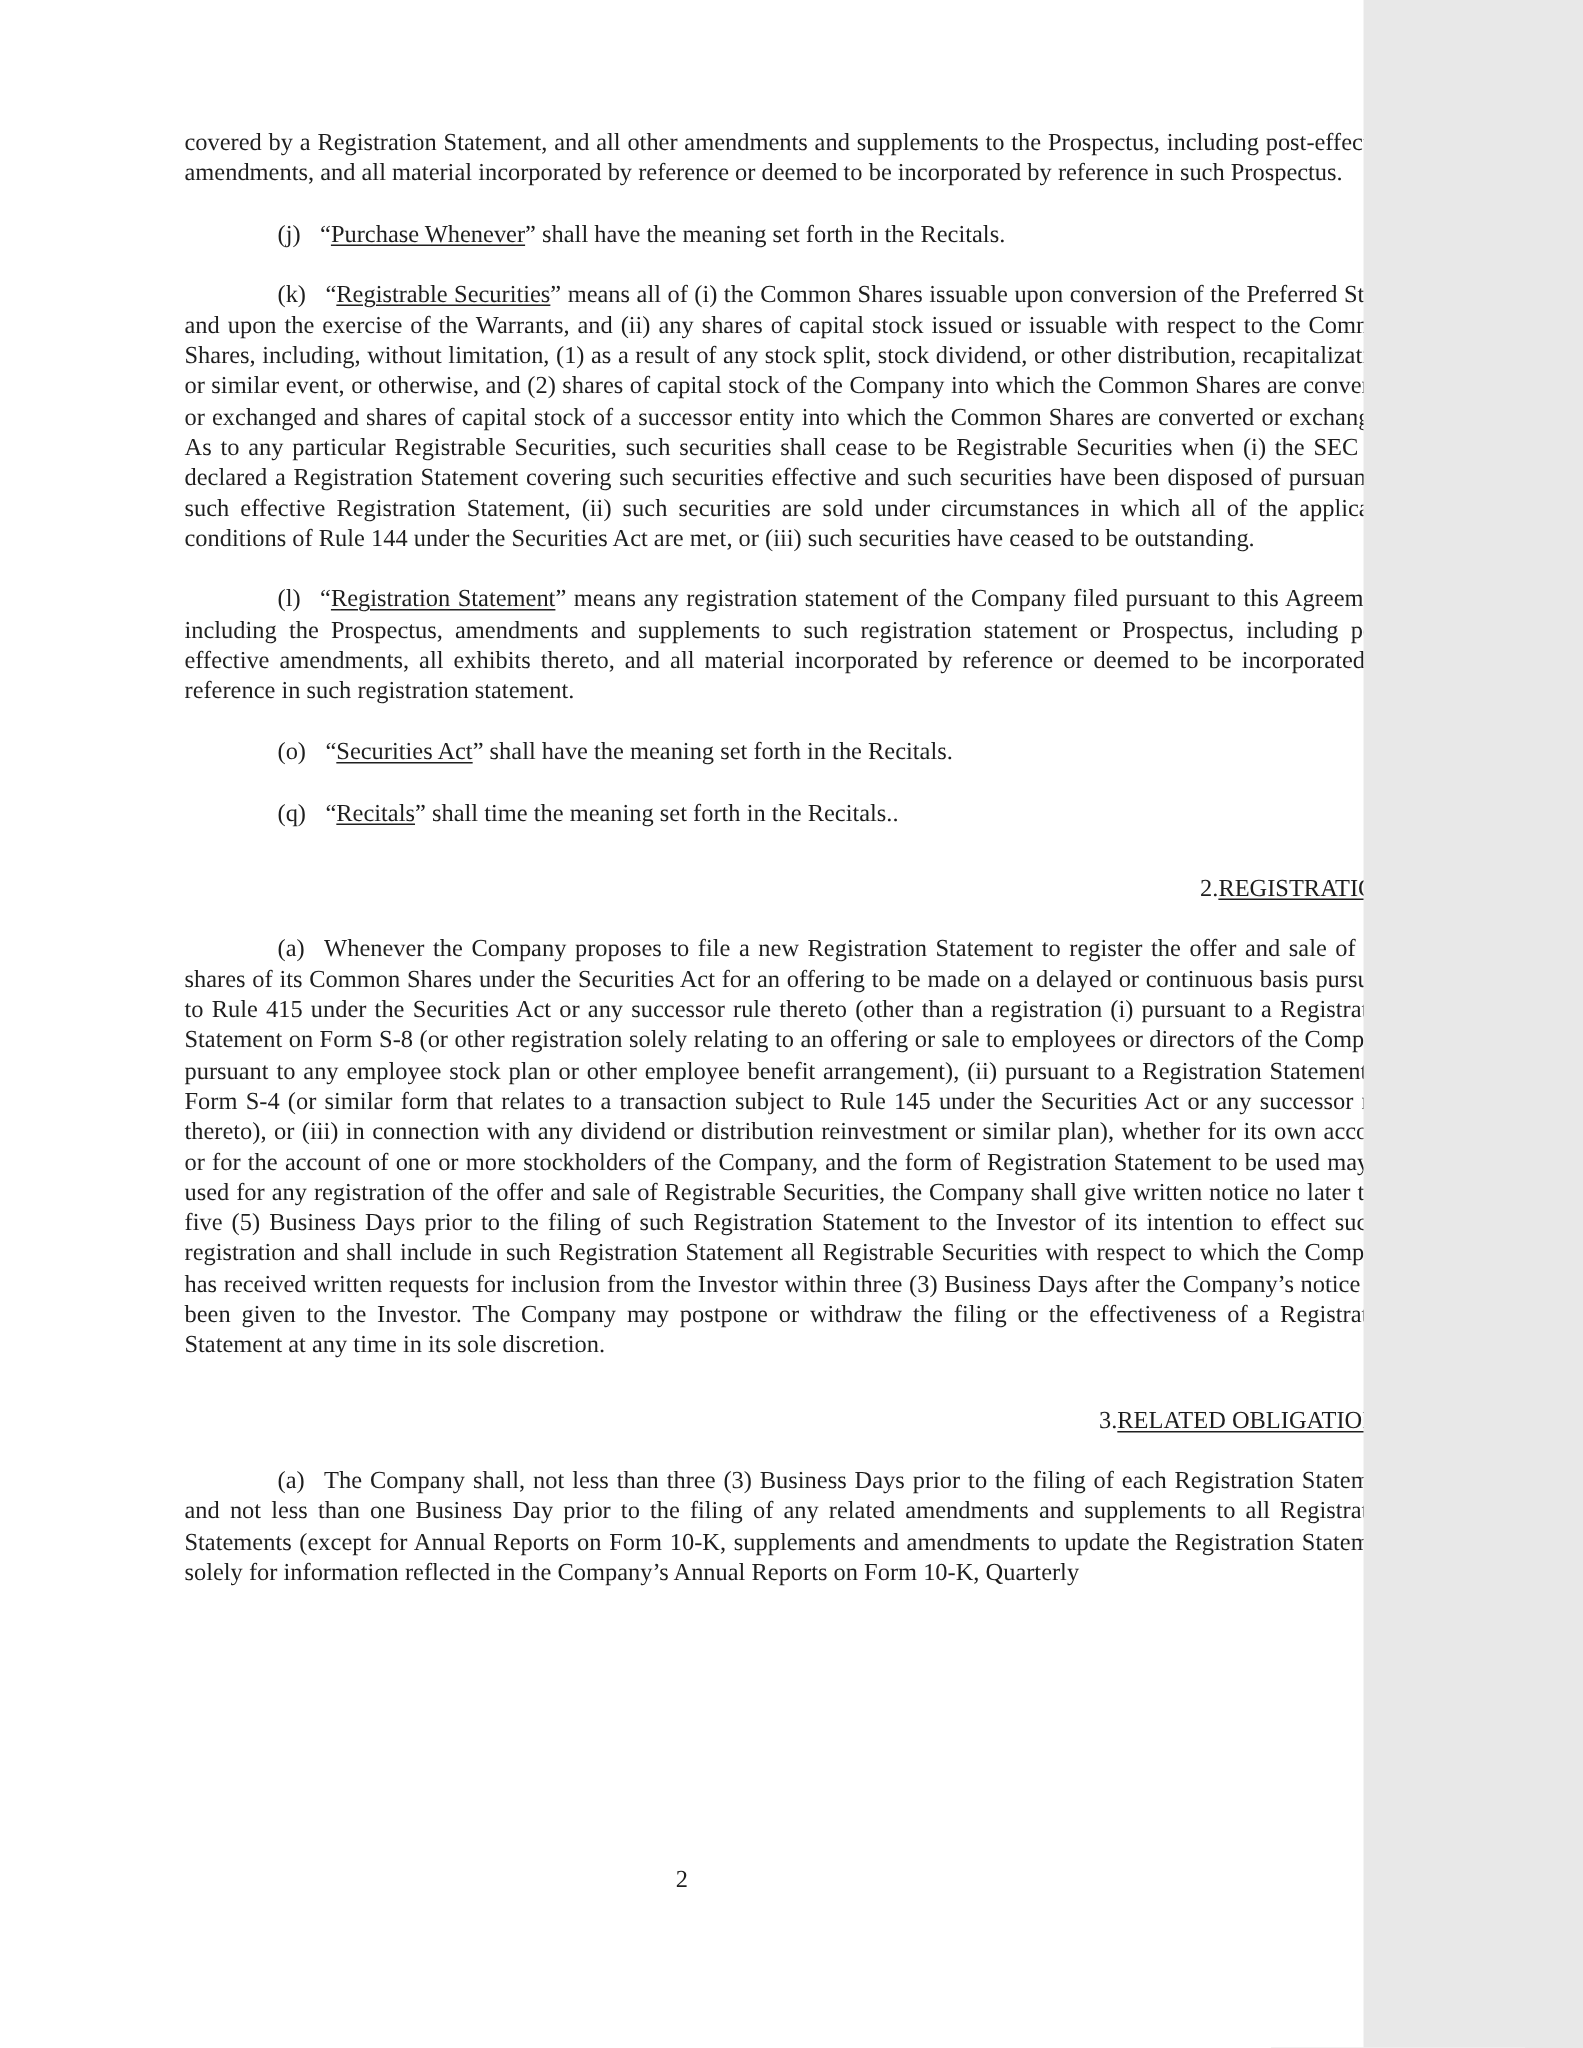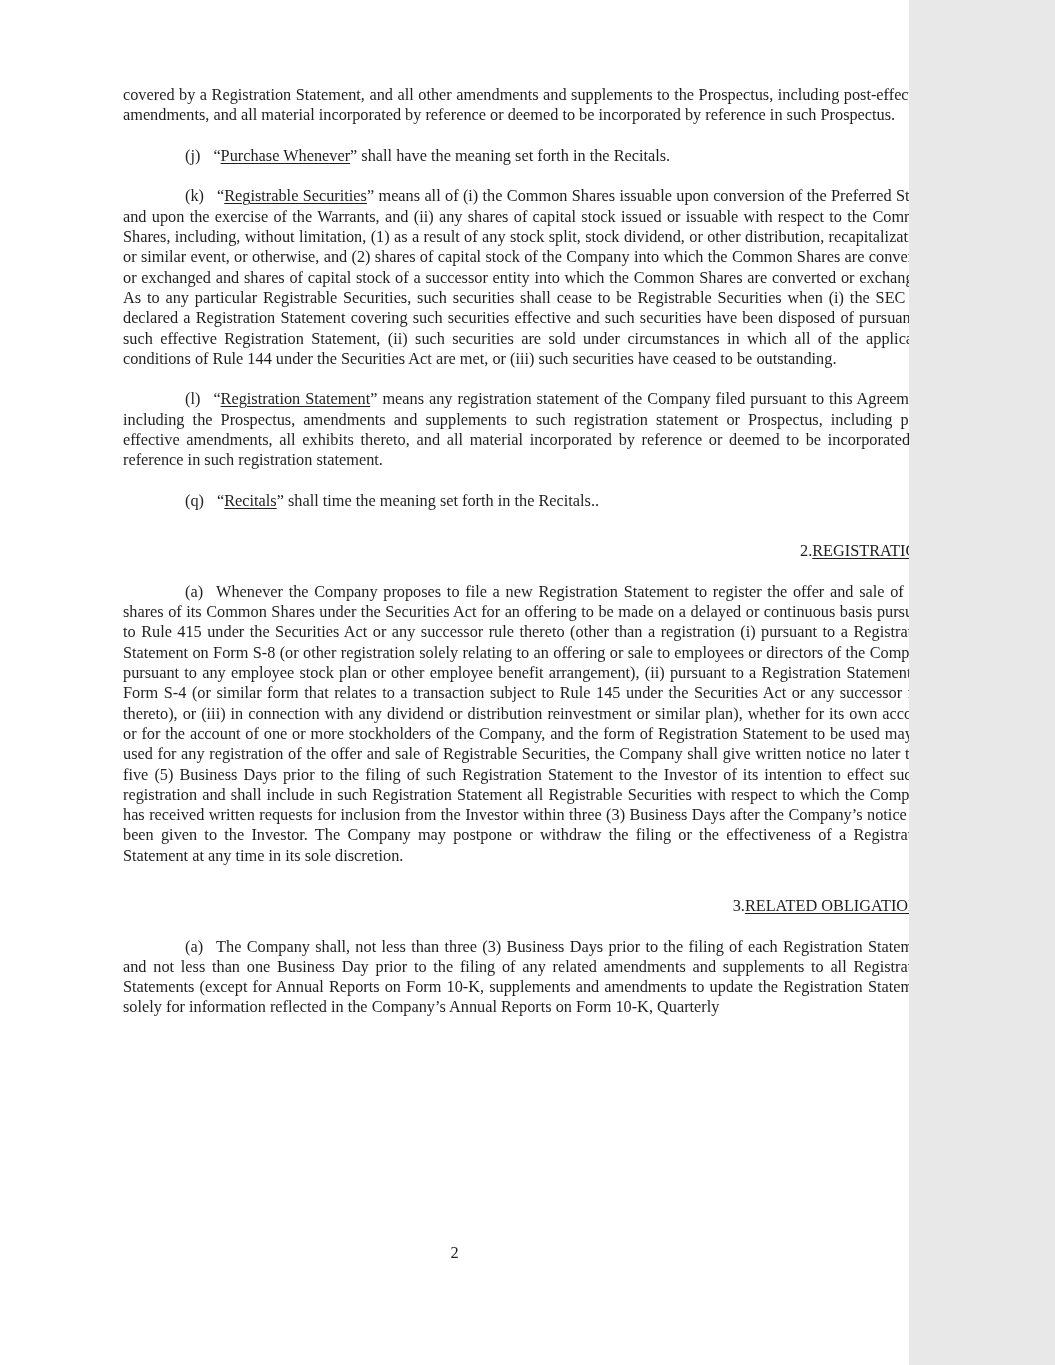--- a/index.html
+++ b/index.html
@@ -70,20 +70,21 @@
     <p class="intro"><span>covered by a Registration Statement, and all other amendments and supplements to the Prospectus, including post-effective amendments, and all material incorporated by reference or deemed to be incorporated by reference in such Prospectus.</span></p>
 
     <p class="def"><span class="lbl">(j)</span><span>“</span><span class="u">Purchase Whenever</span><span>” shall have the meaning set forth in the Recitals.</span></p>
 
     <p class="def"><span class="lbl">(k)</span><span>“</span><span class="u">Registrable Securities</span><span>” means all of (i) the Common Shares issuable upon conversion of the Preferred Stock and upon the exercise of the Warrants, and (ii) any shares of capital stock issued or issuable with respect to the Common Shares, including, without limitation, (1) as a result of any stock split, stock dividend, or other distribution, recapitalization, or similar event, or otherwise, and (2) shares of capital stock of the Company into which the Common Shares are converted or exchanged and shares of capital stock of a successor entity into which the Common Shares are converted or exchanged.  As to any particular Registrable Securities, such securities shall cease to be Registrable Securities when (i) the SEC has declared a Registration Statement covering such securities effective and such securities have been disposed of pursuant to such effective Registration Statement, (ii) such securities are sold under circumstances in which all of the applicable conditions of Rule 144 under the Securities Act are met, or (iii) such securities have ceased to be outstanding.</span></p>
 
     <p class="def"><span class="lbl">(l)</span><span>“</span><span class="u">Registration Statement</span><span>” means any registration statement of the Company filed pursuant to this Agreement, including the Prospectus, amendments and supplements to such registration statement or Prospectus, including post-effective amendments, all exhibits thereto, and all material incorporated by reference or deemed to be incorporated by reference in such registration statement.</span></p>
 
 
 
+    <p class="def"><span class="lbl">(o)</span><span>“</span><span class="u">Securities Act</span><span>” shall have the meaning set forth in the Recitals.</span></p>
 
 
     <p class="def"><span class="lbl">(q)</span><span>“</span><span class="u">Recitals</span><span>” shall time the meaning set forth in the Recitals..</span></p>
 
     <p class="heading"><span class="hnum">2.</span><span class="u">REGISTRATION.</span></p>
 
     <p class="body-para"><span class="lbl">(a)</span><span>Whenever the Company proposes to file a new Registration Statement to register the offer and sale of any shares of its Common Shares under the Securities Act for an offering to be made on a delayed or continuous basis pursuant to Rule 415 under the Securities Act or any successor rule thereto (other than a registration (i) pursuant to a Registration Statement on Form S-8 (or other registration solely relating to an offering or sale to employees or directors of the Company pursuant to any employee stock plan or other employee benefit arrangement), (ii) pursuant to a Registration Statement on Form S-4 (or similar form that relates to a transaction subject to Rule 145 under the Securities Act or any successor rule thereto), or (iii) in connection with any dividend or distribution reinvestment or similar plan), whether for its own account or for the account of one or more stockholders of the Company, and the form of Registration Statement to be used may be used for any registration of the offer and sale of Registrable Securities, the Company shall give written notice no later than five (5) Business Days prior to the filing of such Registration Statement to the Investor of its intention to effect such a registration and shall include in such Registration Statement all Registrable Securities with respect to which the Company has received written requests for inclusion from the Investor within three (3) Business Days after the Company’s notice has been given to the Investor.  The Company may postpone or withdraw the filing or the effectiveness of a Registration Statement at any time in its sole discretion.</span></p>
 
     <p class="heading"><span class="hnum">3.</span><span class="u">RELATED OBLIGATIONS.</span></p>
 

